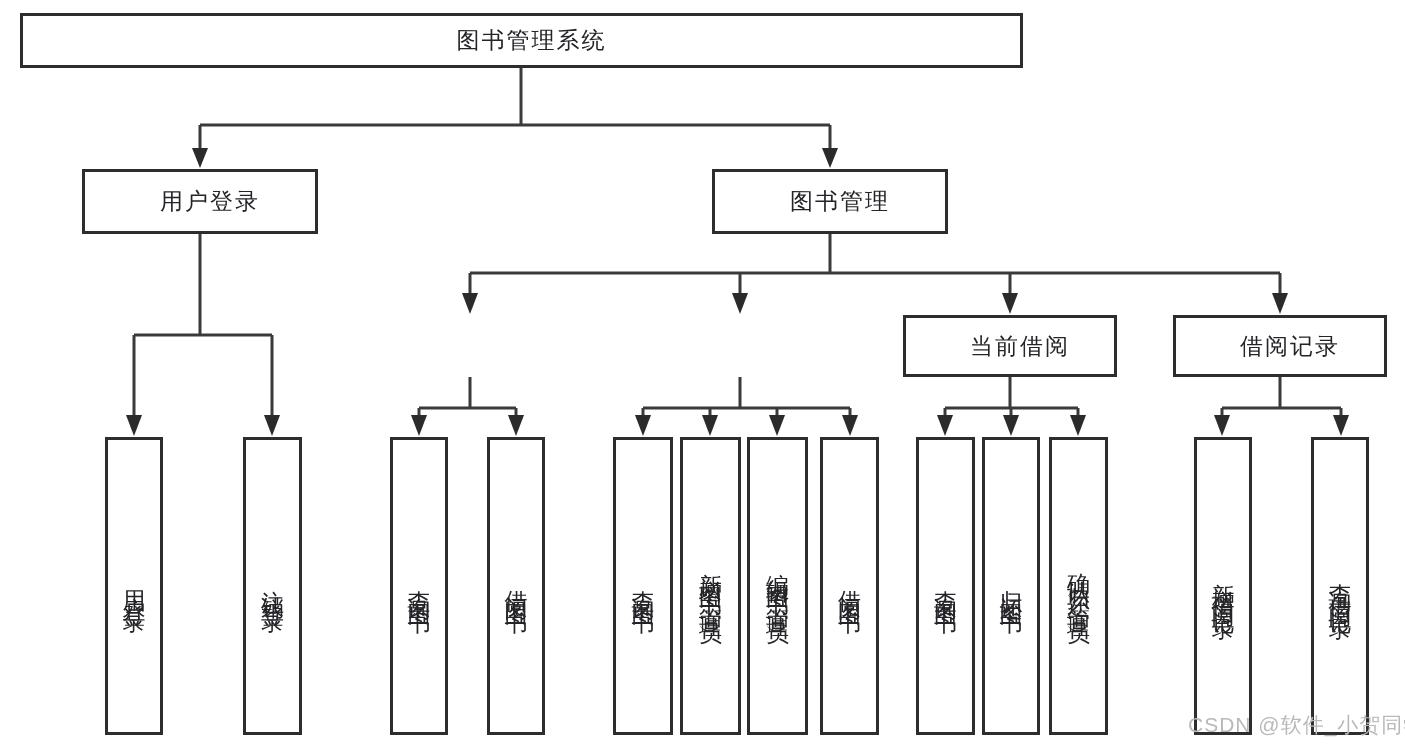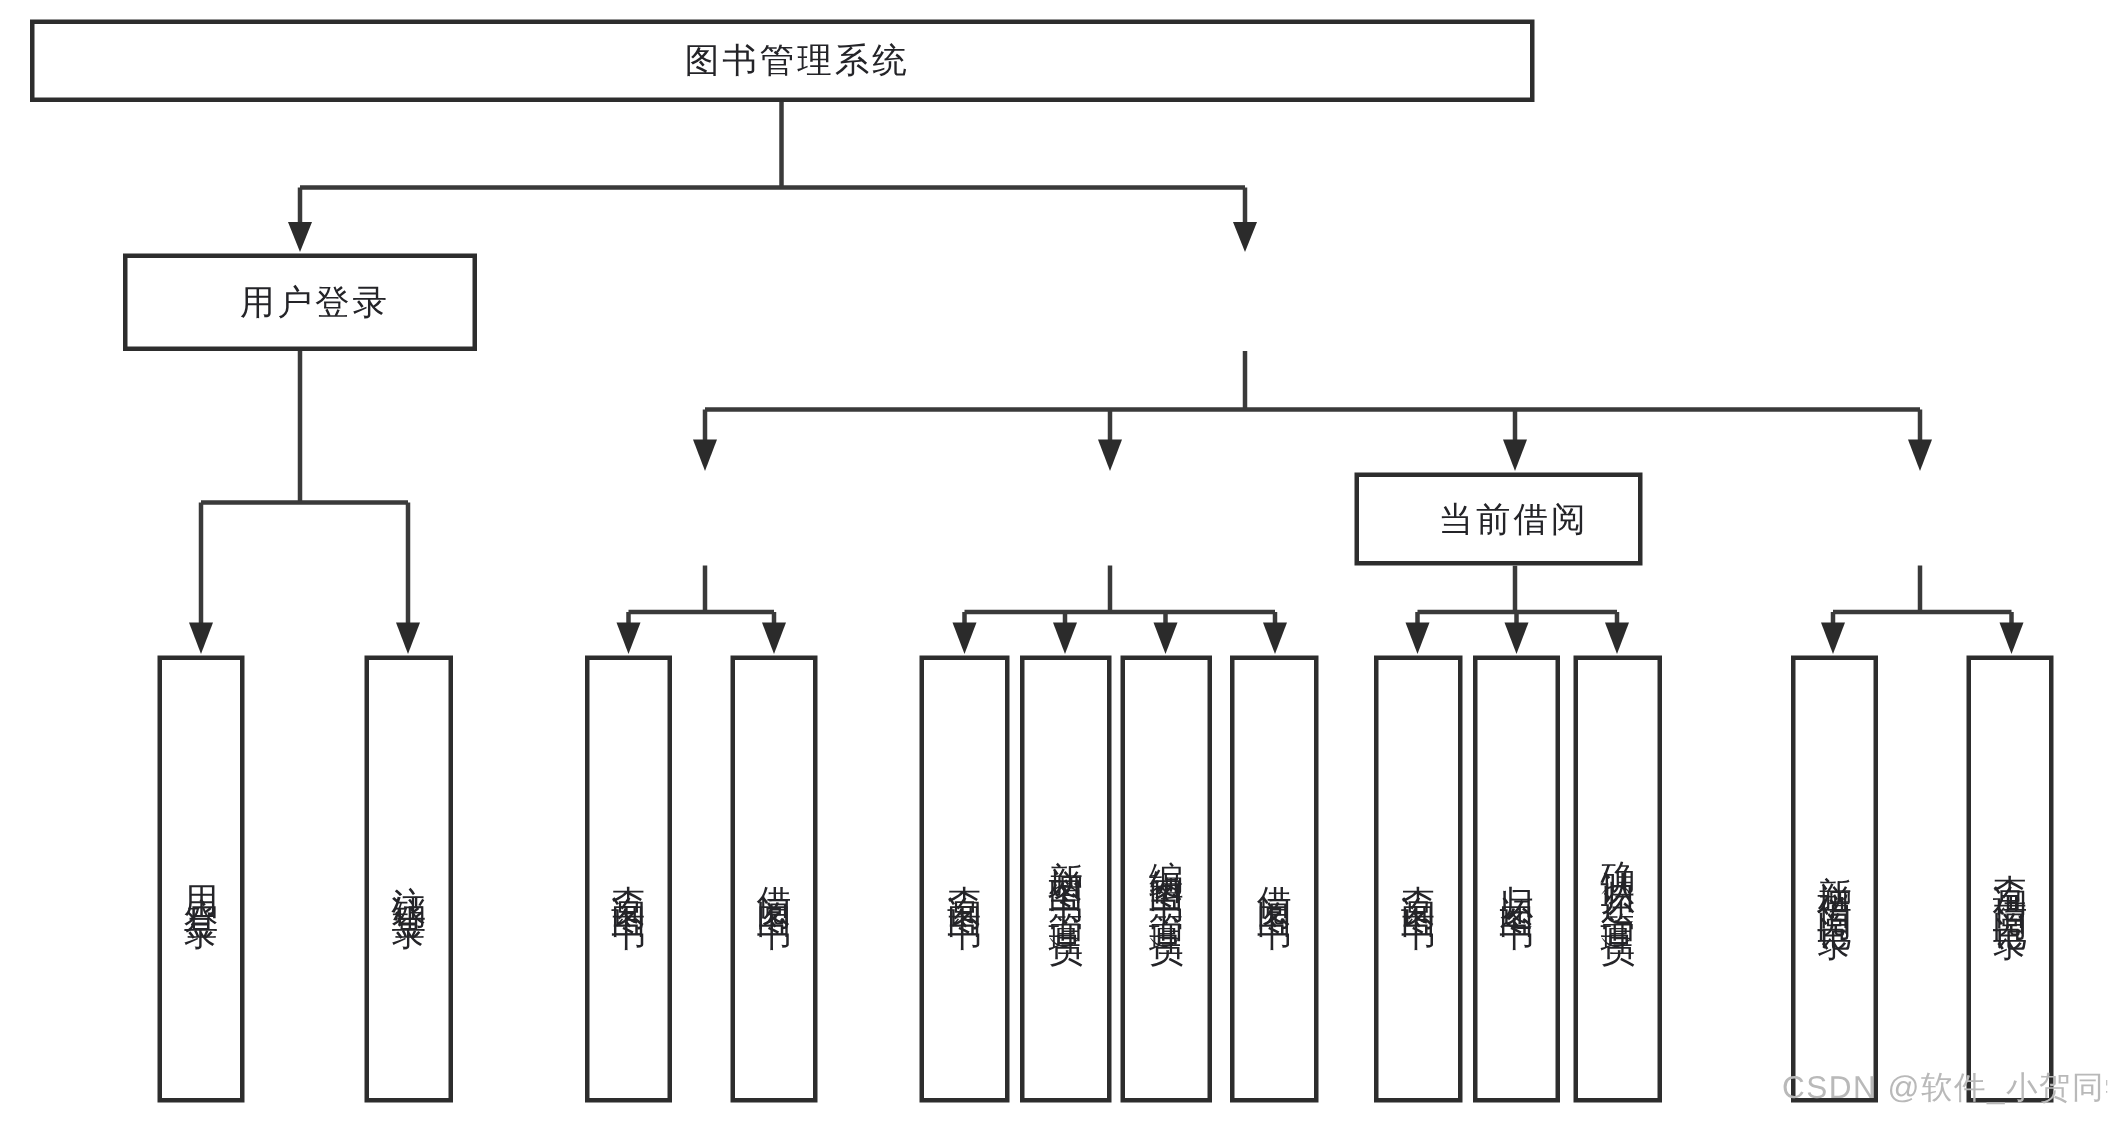--- a/index.html
+++ b/index.html
@@ -90,22 +90,24 @@
       <polygon points="1003,415 1019,415 1011,436"></polygon>
       <polygon points="1070,415 1086,415 1078,436"></polygon>
       <polygon points="1214,415 1230,415 1222,436"></polygon>
       <polygon points="1333,415 1349,415 1341,436"></polygon>
     </g>
   </svg>
 
   <div class="box h" style="left:20px;top:13px;width:1003px;height:55px">图书管理系统</div>
 
   <div class="box h" style="left:82px;top:169px;width:236px;height:65px">用户登录</div>
+  <div class="box h" style="left:712px;top:169px;width:236px;height:65px">图书管理</div>
 
-  <div class="box h" style="left:903px;top:315px;width:192px;height:62px">当前借阅</div>
+  <div class="box h" style="left:903px;top:315px;width:214px;height:62px">当前借阅</div>
+  <div class="box h" style="left:1173px;top:315px;width:214px;height:62px">借阅记录</div>
 
   <div class="box v" style="left:105px;top:437px;width:58px;height:298px">
     <span class="vtext">用户登录</span>
   </div>
   <div class="box v" style="left:243px;top:437px;width:59px;height:298px">
     <span class="vtext">注销登录</span>
   </div>
 
   <div class="box v" style="left:390px;top:437px;width:58px;height:298px">
     <span class="vtext">查询图书</span>

